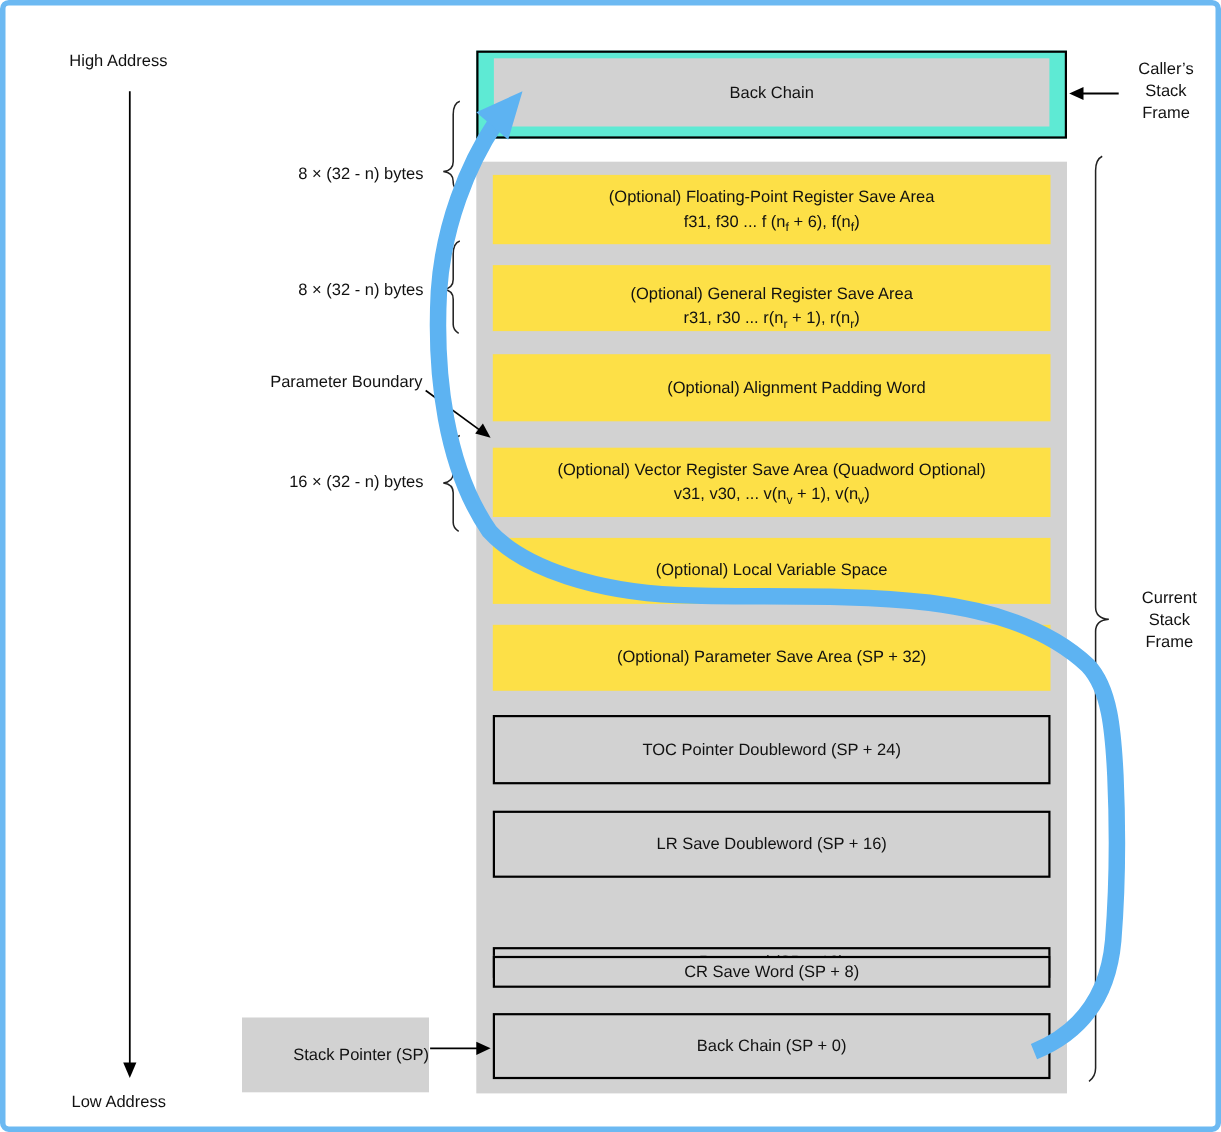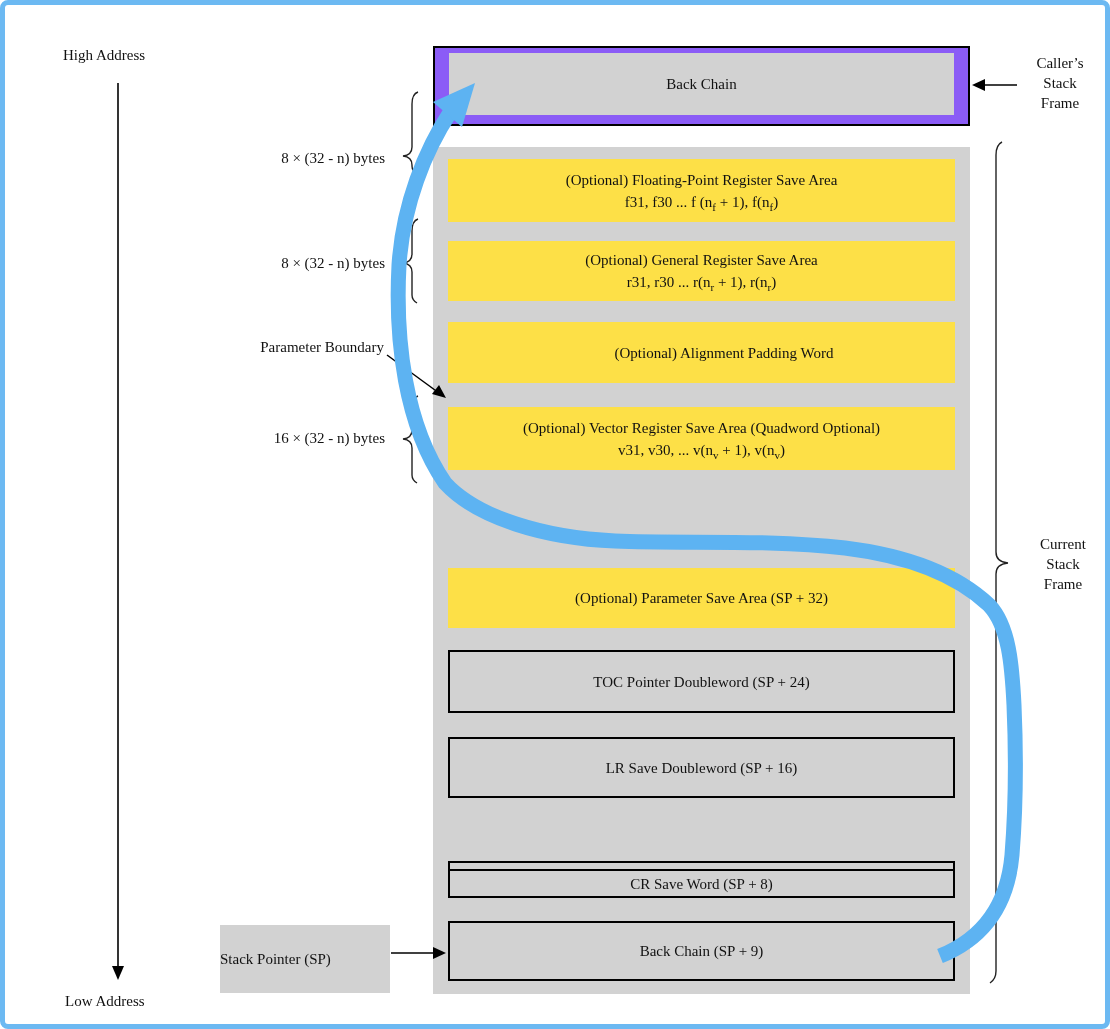--- a/index.html
+++ b/index.html
@@ -1,42 +1,42 @@
 <!DOCTYPE html>
 <html><head>
 <meta charset="utf-8">
 <style>
   html,body{margin:0;padding:0;background:#fff;}
   #canvas{
     position:relative;width:1110px;height:1029px;
     box-sizing:border-box;border:5px solid #6cb9f2;border-radius:8px;
     background:#fff;overflow:hidden;
-    font-family:Liberation Serif, serif;
+    font-family:Liberation Sans, sans-serif;
     color:#111;font-size:15px;
   }
   .abs{position:absolute;}
   .lbl{white-space:nowrap;}
   .gray{background:#d2d2d2;}
   
-  #caller-box{left:428px;top:41px;width:537px;height:80px;box-sizing:border-box;border:2px solid #000;background:#8b5cf6;}
+  #caller-box{left:428px;top:41px;width:537px;height:80px;box-sizing:border-box;border:2px solid #000;background:#5eead4;}
   #caller-inner{left:14px;top:5px;width:505px;height:62px;display:flex;align-items:center;justify-content:center;}
   
   #stack-container{left:428px;top:142px;width:537px;height:847px;}
   
   .cell{left:443px;width:507px;display:flex;flex-direction:column;align-items:center;justify-content:center;line-height:22px;text-align:center;box-sizing:border-box;}
   .cell.white{background:#fde047;}
   .cell.grayb{background:#d2d2d2;border:2px solid #000;}
   sub{font-size:11px;line-height:0;}
   
   .right-align{text-align:right;}
   
   .stack3{text-align:center;line-height:20px;}
   #svg-overlay{left:0;top:0;z-index:10;pointer-events:none;}
   
-  #sp-box{left:215px;top:920px;width:170px;height:68px;display:flex;align-items:center;justify-content:flex-start;}
+  #sp-box{left:215px;top:920px;width:170px;height:68px;display:flex;align-items:center;justify-content:flex-end;}
 </style>
 </head>
 <body>
 
 <div id="canvas">
 
   <div class="abs lbl" style="left:58px;top:42px;">High Address</div>
   <div class="abs lbl" style="left:60px;top:988px;">Low Address</div>
 
   <div class="abs lbl right-align" style="left:180px;top:145px;width:200px;">8 × (32 - n) bytes</div>
@@ -47,37 +47,40 @@
   <div class="abs" id="caller-box">
     <div class="abs gray" id="caller-inner">
       <span>Back Chain</span>
     </div>
   </div>
 
   <div class="abs gray" id="stack-container"></div>
 
   <div class="abs cell white" style="top:154px;height:63px;">
     <div>(Optional) Floating-Point Register Save Area</div>
-    <div><span>f31, f30 ... f (n</span><sub>f</sub><span> + 1), f(n</span><sub>f</sub><span>)</span></div>
+    <div><span>f31, f30 ... f (n</span><sub>f</sub><span> + 6), f(n</span><sub>f</sub><span>)</span></div>
   </div>
 
-  <div class="abs cell white" style="top:236px;height:60px;">
+  <div class="abs cell white" style="top:236px;height:60px;justify-content:flex-end;">
     <div>(Optional) General Register Save Area</div>
     <div><span>r31, r30 ... r(n</span><sub>r</sub><span> + 1), r(n</span><sub>r</sub><span>)</span></div>
   </div>
 
   <div class="abs cell white" style="top:317px;height:61px;padding-left:45px;">
     <div>(Optional) Alignment Padding Word</div>
   </div>
 
   <div class="abs cell white" style="top:402px;height:63px;">
     <div>(Optional) Vector Register Save Area (Quadword Optional)</div>
     <div><span>v31, v30, ... v(n</span><sub>v</sub><span> + 1), v(n</span><sub>v</sub><span>)</span></div>
   </div>
 
+  <div class="abs cell white" style="top:484px;height:60px;">
+    <div>(Optional) Local Variable Space</div>
+  </div>
 
   <div class="abs cell white" style="top:563px;height:60px;">
     <div>(Optional) Parameter Save Area (SP + 32)</div>
   </div>
 
   <div class="abs cell grayb" style="top:645px;height:63px;">
     <div>TOC Pointer Doubleword (SP + 24)</div>
   </div>
 
   <div class="abs cell grayb" style="top:732px;height:61px;">
@@ -86,21 +89,21 @@
 
   <div class="abs cell grayb" style="top:816px;height:28px;margin-top:40px;">
     <div>Reserved (SP + 12)</div>
   </div>
 
   <div class="abs cell grayb" style="top:864px;height:29px;">
     <div>CR Save Word (SP + 8)</div>
   </div>
 
   <div class="abs cell grayb" style="top:916px;height:60px;">
-    <div>Back Chain (SP + 9)</div>
+    <div>Back Chain (SP + 0)</div>
   </div>
 
   <div class="abs gray" id="sp-box">
     <span>Stack Pointer (SP)</span>
   </div>
 
   <div class="abs stack3" style="left:1016px;top:48px;width:78px;">
     <div>Caller’s</div>
     <div>Stack</div>
     <div>Frame</div>

